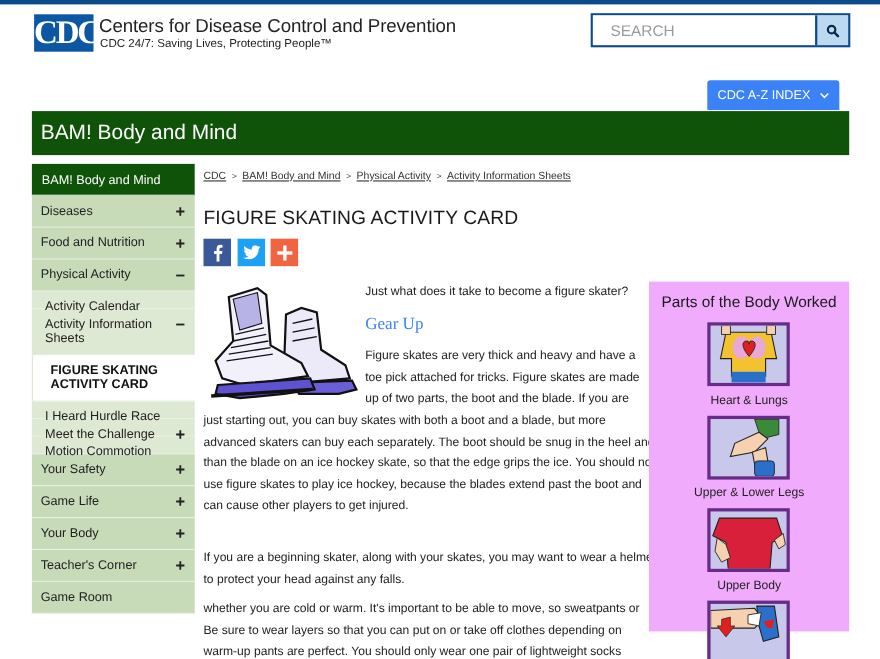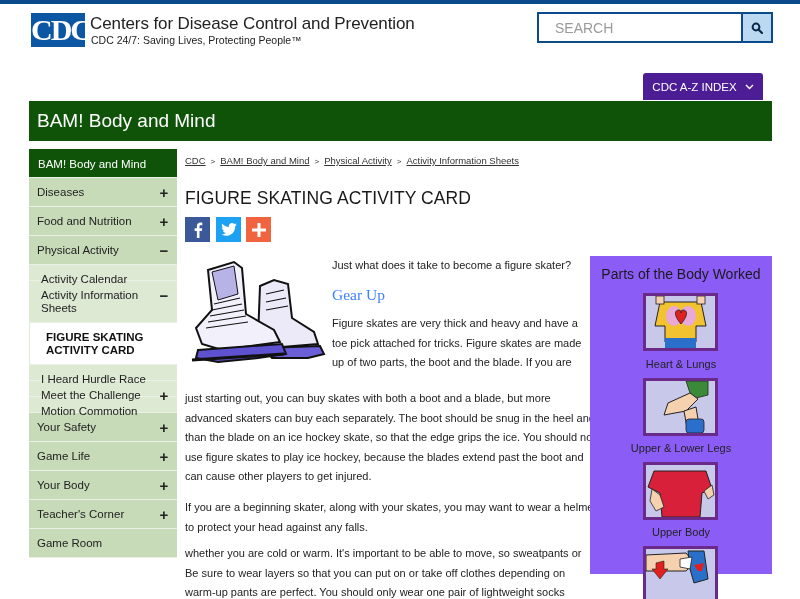--- a/index.html
+++ b/index.html
@@ -10,21 +10,21 @@
 
     .logo { position: absolute; left: 31px; top: 13px; width: 54px; height: 34px; background: #0b57a4; color: #fff; font-family: "Liberation Serif", serif; font-weight: bold; font-size: 30px; line-height: 34px; text-align: center; letter-spacing: -2px; }
     .logo-title { position: absolute; left: 90px; top: 14px; font-family: "Liberation Sans", sans-serif; font-size: 17px; color: #222; white-space: nowrap; letter-spacing: -0.1px; }
     .logo-sub { position: absolute; left: 91px; top: 34px; font-family: "Liberation Sans", sans-serif; font-size: 10.5px; color: #222; white-space: nowrap; text-align: center; }
 
     .search-wrap { position: absolute; left: 537px; top: 12px; width: 236px; height: 31px; border: 2px solid #0b4a8b; display: flex; background: #fff; }
     .search-input { flex: 1; border: none; outline: none; font-family: "Liberation Sans", sans-serif; font-size: 14px; color: #a21caf; padding-left: 16px; background: #fff; }
     .search-input::placeholder { color: #9a9a9a; }
     .search-btn { width: 30px; height: 27px; background: #bcd9f2; border-left: 2px solid #0b4a8b; display: flex; align-items: center; justify-content: center; cursor: pointer; }
 
-    .az-btn { position: absolute; left: 643px; top: 73px; width: 120px; height: 27px; background: #4c1d95; color: #fff; border-radius: 3px 3px 0 0; font-family: "Liberation Sans", sans-serif; font-size: 11.5px; display: flex; align-items: center; justify-content: center; gap: 8px; cursor: pointer; }
+    .az-btn { position: absolute; left: 643px; top: 73px; width: 120px; height: 27px; background: #3b82f6; color: #fff; border-radius: 3px 3px 0 0; font-family: "Liberation Sans", sans-serif; font-size: 11.5px; display: flex; align-items: center; justify-content: center; gap: 8px; cursor: pointer; }
 
     .site-banner { position: absolute; left: 29px; top: 101px; width: 743px; height: 40px; background: #0f5309; color: #fff; font-family: "Liberation Sans", sans-serif; font-size: 19px; line-height: 40px; padding-left: 8px; }
 
     .sidenav { position: absolute; left: 29px; top: 149px; width: 148px; }
     .nav-item { display: flex; justify-content: space-between; align-items: flex-start; font-family: "Liberation Sans", sans-serif; font-size: 11.5px; color: #222; border-bottom: 1px solid #eaf0e4; cursor: pointer; }
     .nav-item .lbl { display: block; }
     .nav-item .tog { font-weight: bold; font-size: 15px; line-height: 12px; width: 14px; text-align: center; margin-top: 1px; }
     .nav-top { background: #0f5309; color: #fff; height: 29px; padding: 9px 8px 0 9px; }
     .nav-l1 { background: #c8dbb9; height: 29px; padding: 8px 6px 0 8px; }
     .nav-l2 { background: #dde9d2; height: 16px; padding: 8px 6px 0 12px; }
@@ -42,26 +42,26 @@
     .share.tw { left: 216px; background: #1da1f2; }
     .share.plus { left: 246px; background: #f0643f; }
 
     .skate-img { position: absolute; left: 188px; top: 258px; width: 138px; height: 110px; }
 
     .intro { position: absolute; left: 332px; top: 259px; font-family: "Liberation Sans", sans-serif; font-size: 11px; color: #222; white-space: nowrap; }
     .h2 { position: absolute; left: 332px; top: 286px; font-family: Liberation Serif, serif; font-size: 15.5px; color: #3b82f6; }
 
     .para { position: absolute; font-family: "Liberation Sans", sans-serif; font-size: 11px; color: #222; line-height: 19.5px; }
     .p1a { left: 332px; top: 314px; width: 250px; }
-    .p1b { left: 185px; top: 389px; width: 398px; }
+    .p1b { left: 185px; top: 373px; width: 398px; }
     .p2 { left: 185px; top: 498px; width: 398px; }
     .p3 { left: 185px; top: 544px; width: 398px; }
     .p-line { display: block; white-space: nowrap; }
 
-    .sidebar-box { position: absolute; left: 590px; top: 256px; width: 182px; height: 318px; background: #8b5cf6; }
+    .sidebar-box { position: absolute; left: 590px; top: 256px; width: 182px; height: 318px; background: #f0abfc; }
     .sidebar-title { position: absolute; left: 0; top: 10px; width: 182px; text-align: center; font-family: "Liberation Sans", sans-serif; font-size: 14px; color: #1a1a1a; }
     .bp-img { position: absolute; left: 53px; width: 75px; height: 58px; background: #c8c8ea; border: 3px solid #6a2a8a; overflow: hidden; }
     .bp-label { position: absolute; left: 0; width: 182px; text-align: center; font-family: "Liberation Sans", sans-serif; font-size: 11px; color: #222; }
   </style>
 </head>
 <body>
 
 <div class="topbar"></div>
 
 <div class="logo">CDC</div>

